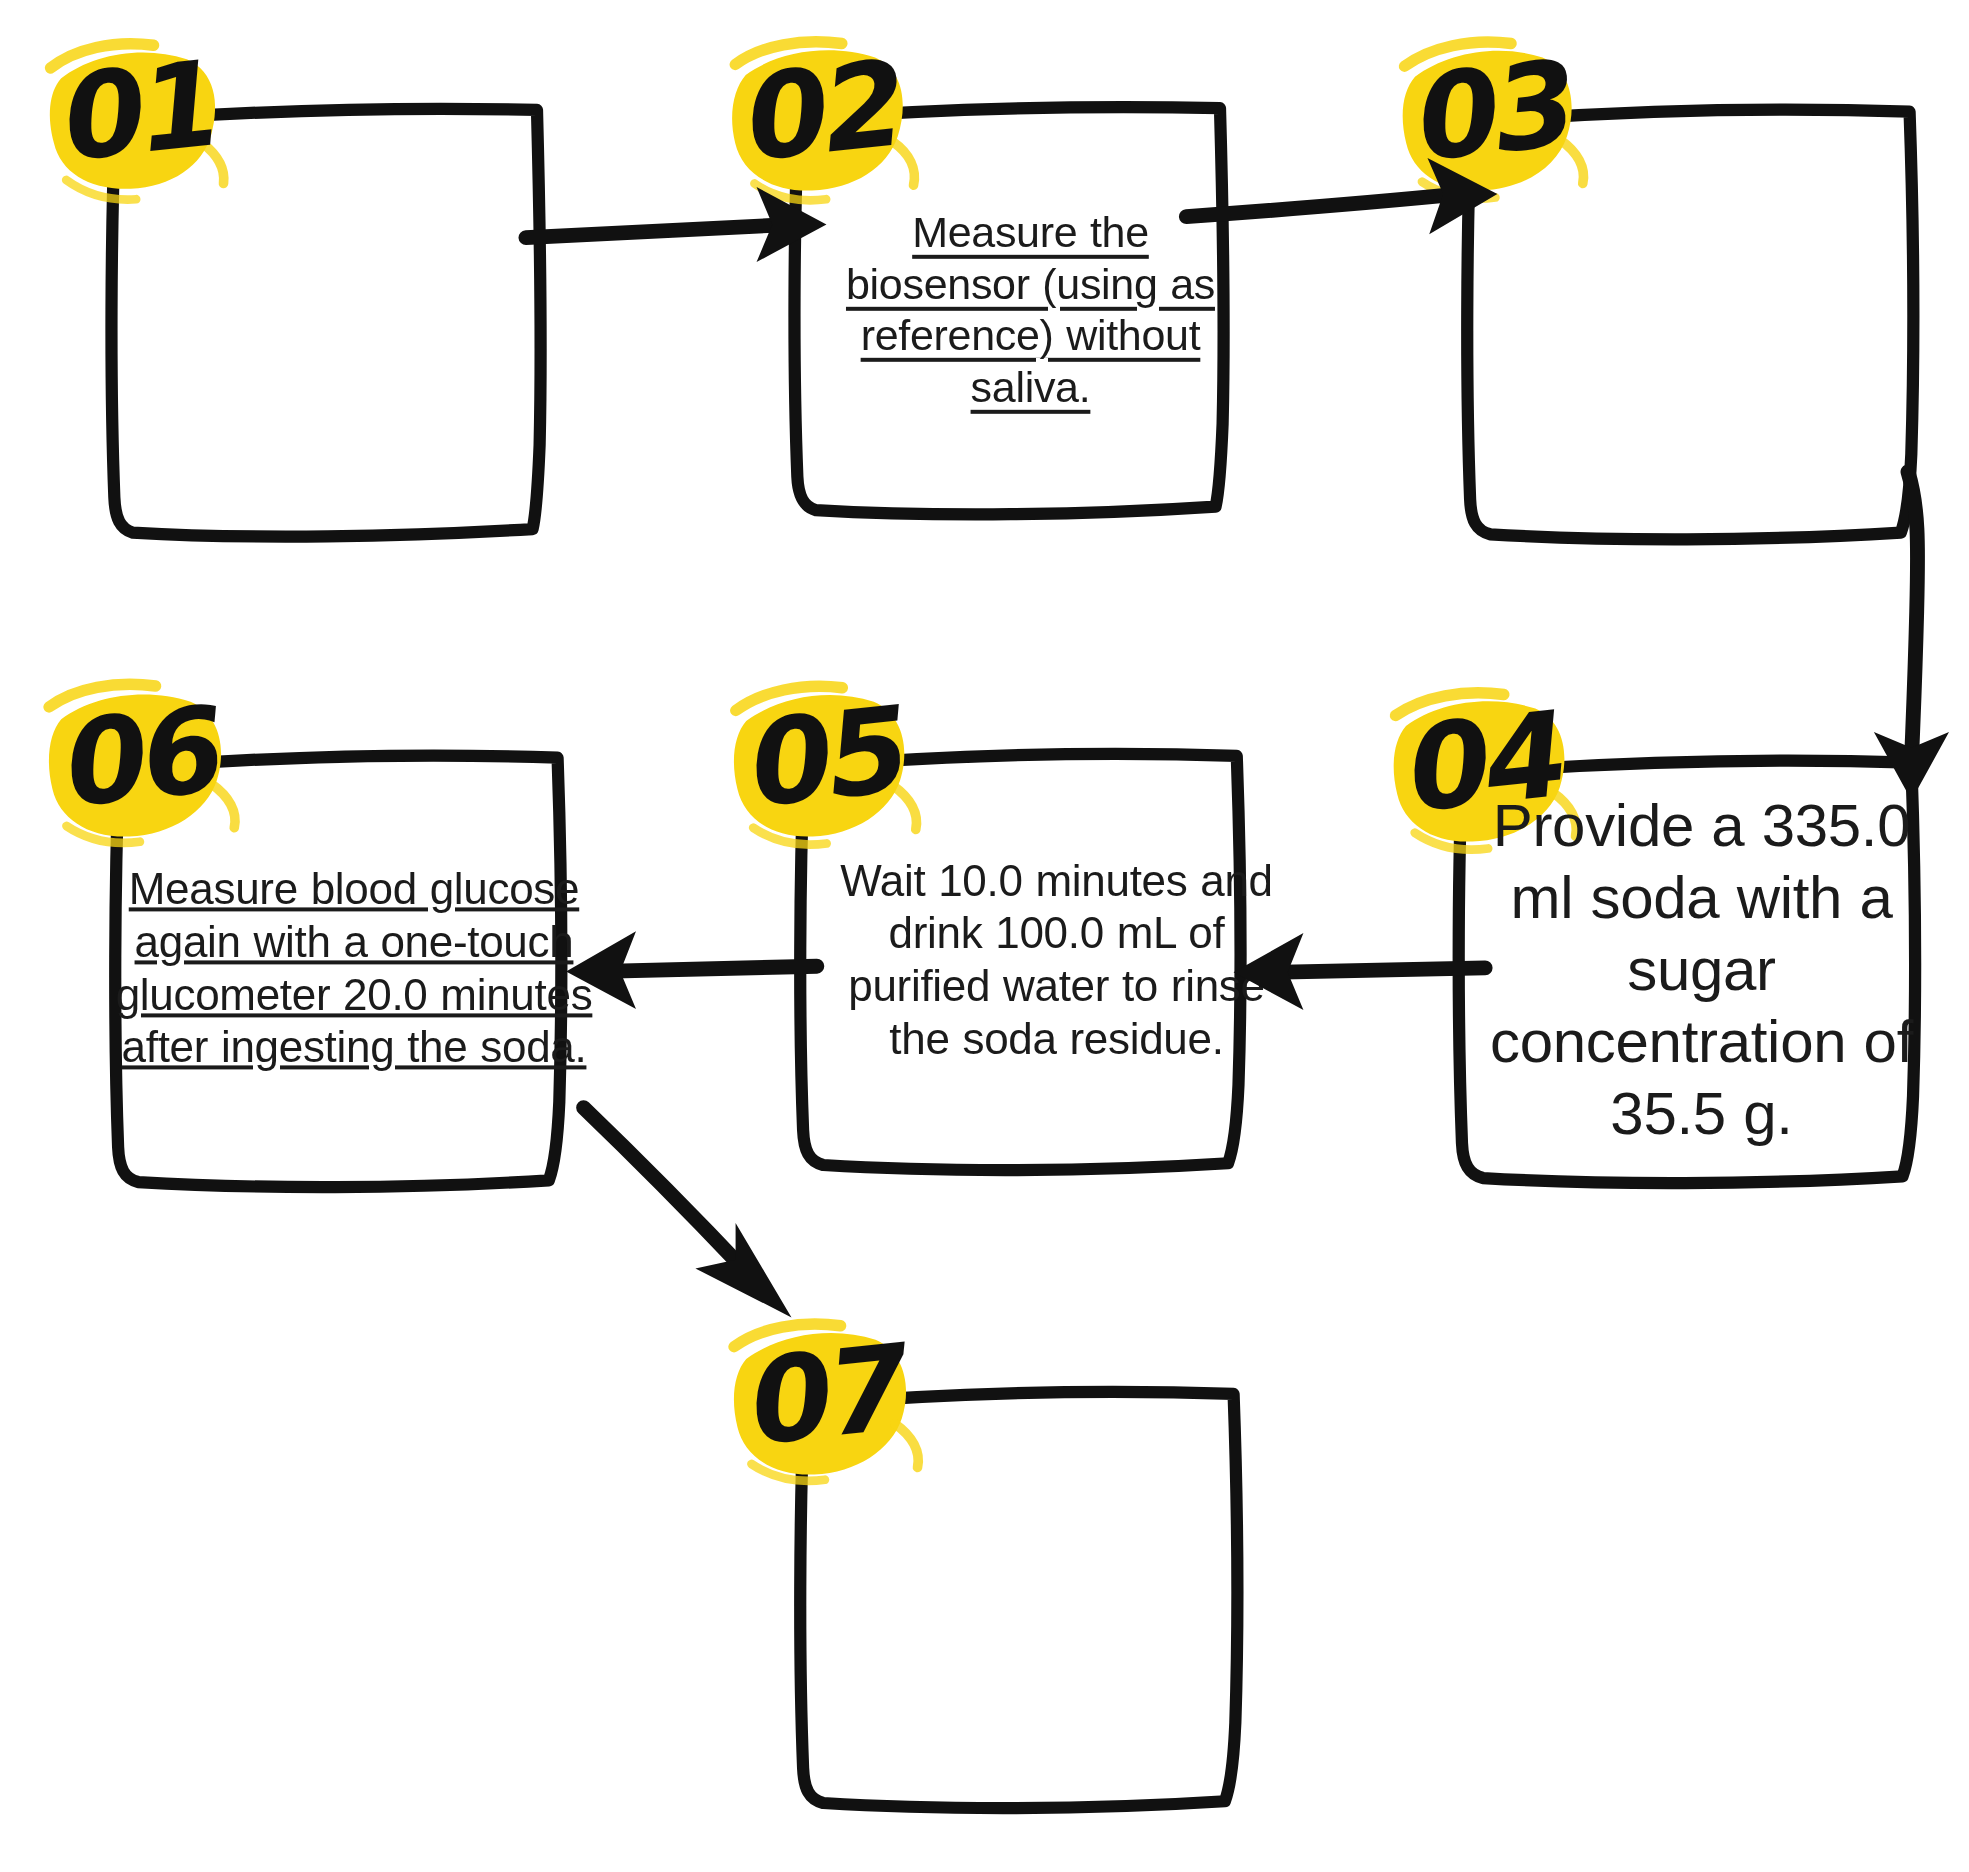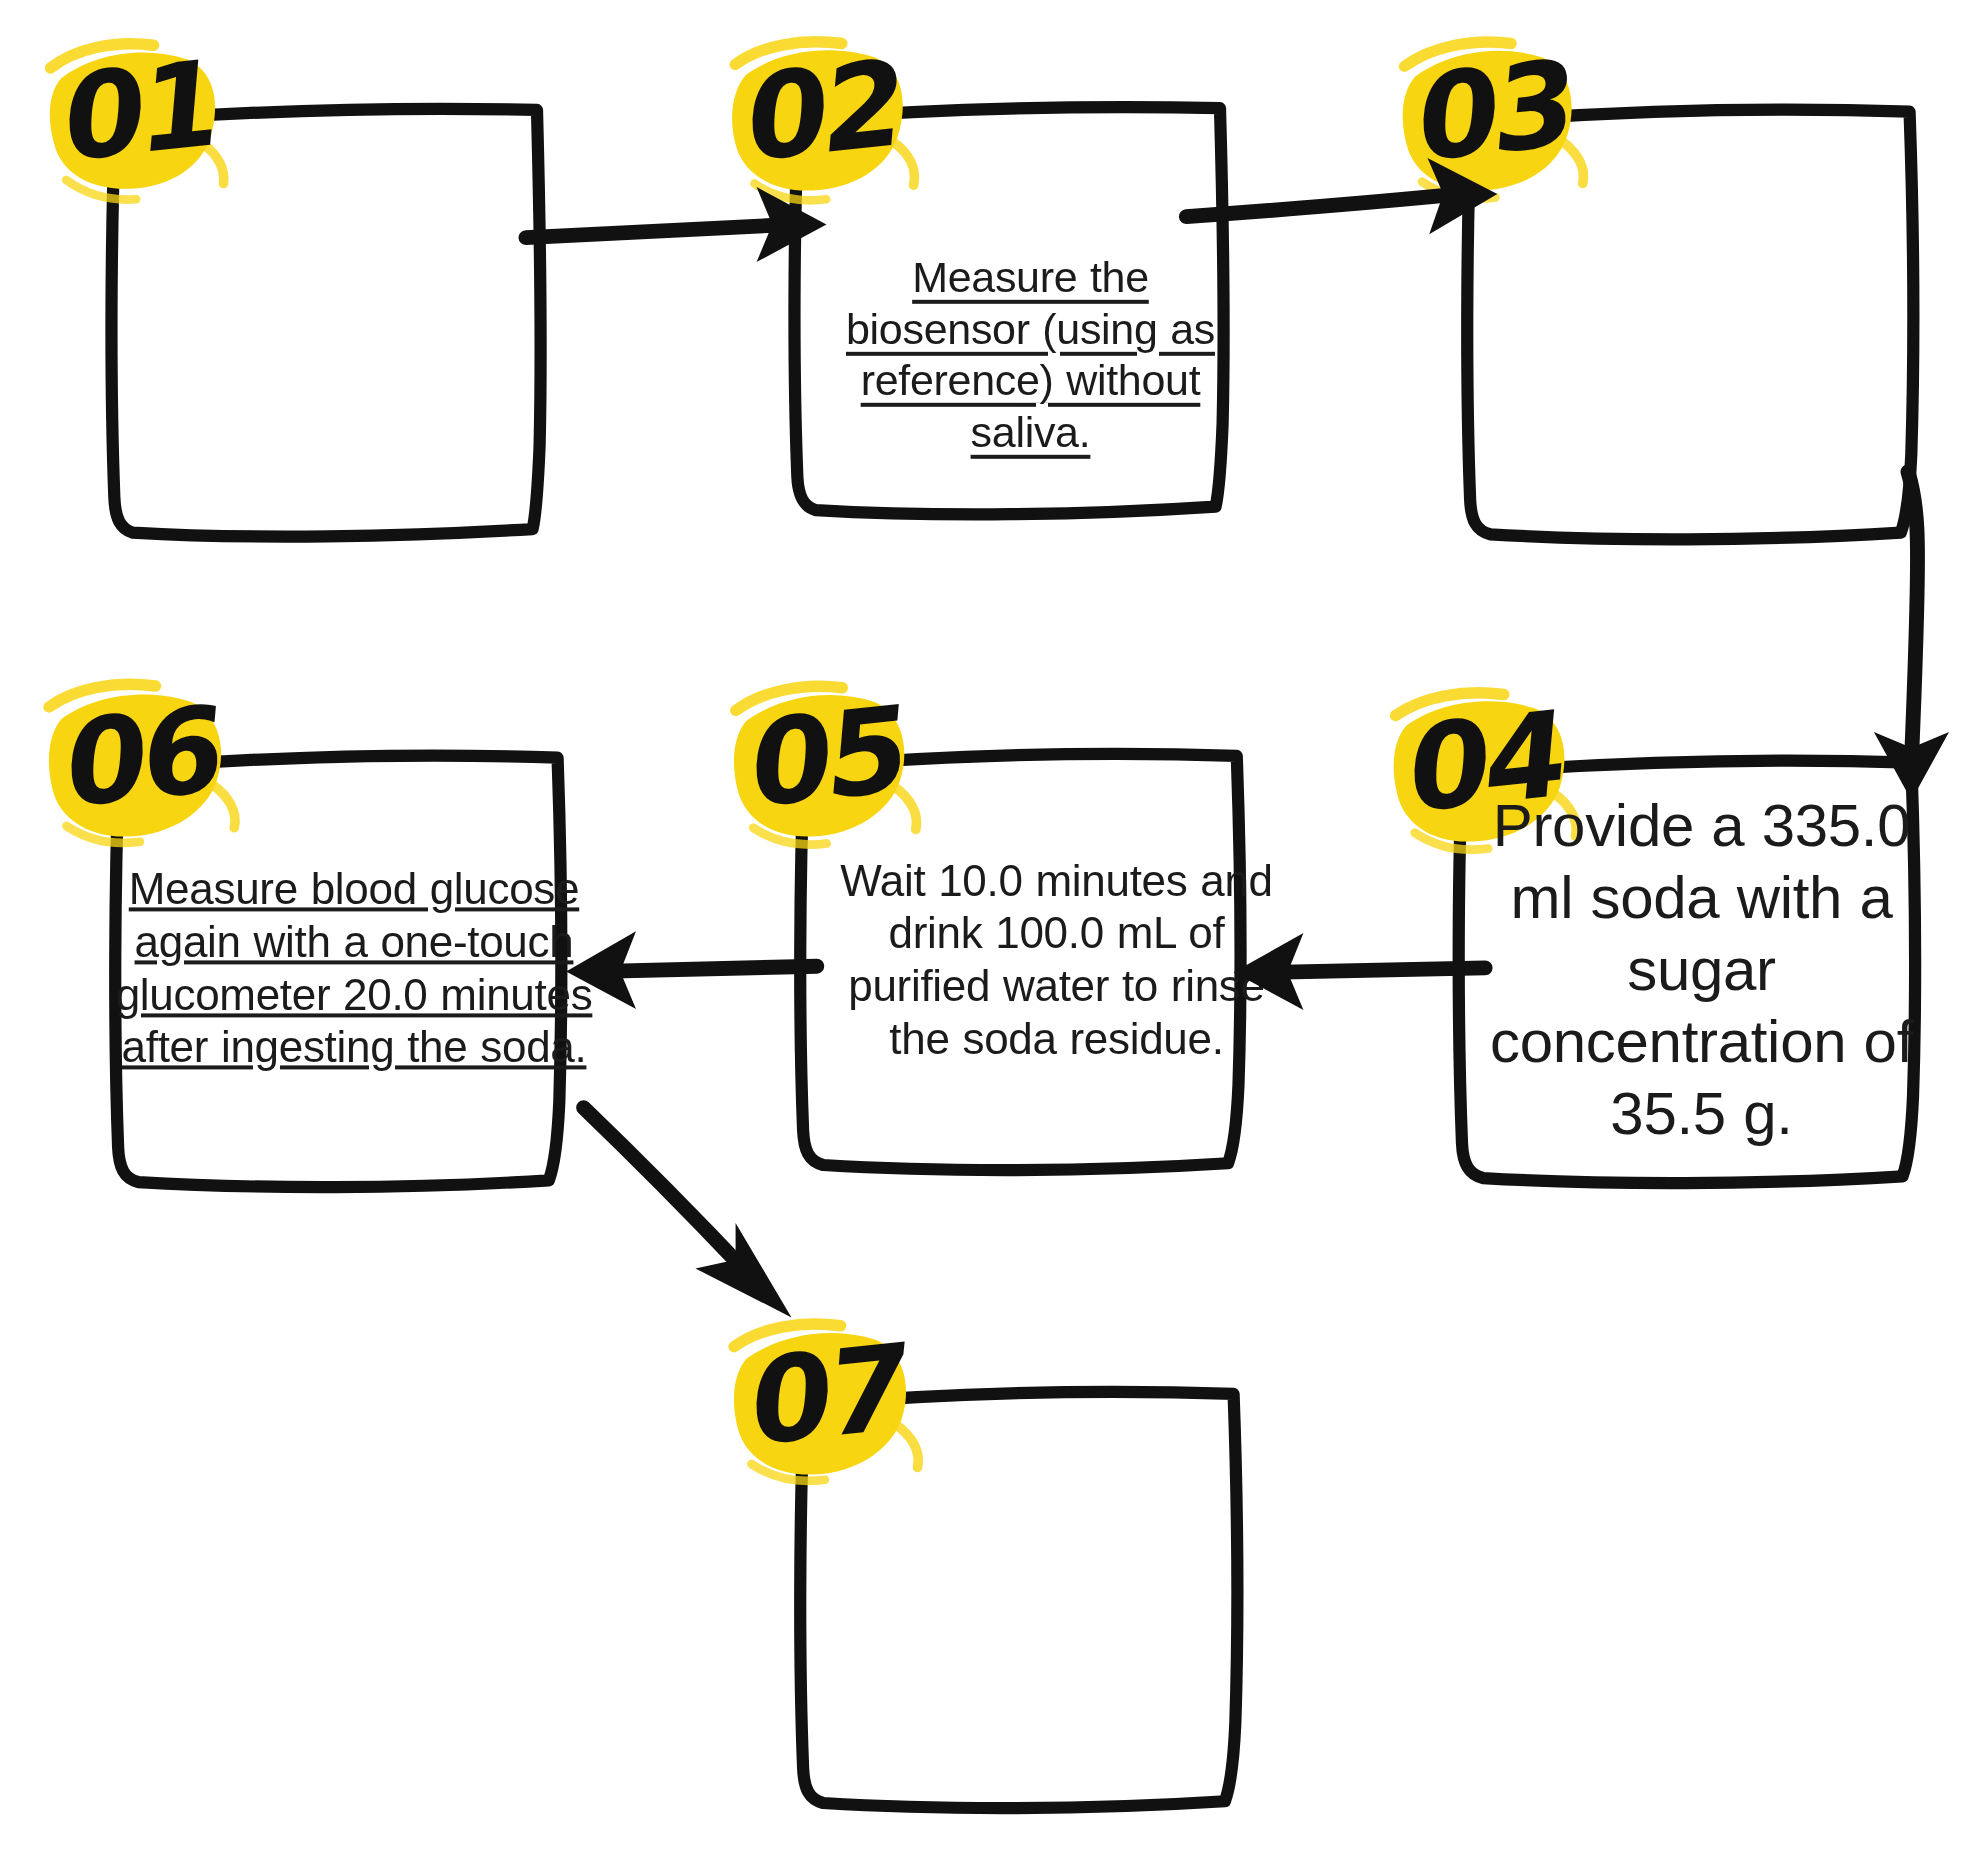--- a/index.html
+++ b/index.html
@@ -80,21 +80,20 @@
     font-size: 44px;
     line-height: 1.20;
     color: #1b1b1b;
     letter-spacing: -0.3px;
     word-spacing: 0.9px;
   }
   .step-text.underlined {
     text-decoration: underline;
     text-decoration-thickness: 3.5px;
     text-underline-offset: 7.9px;
-    margin-top: 45px;
   }
 
   
   #step-01 { left: 103px;  top: 96px;  width: 489px;  height: 454px; }
   #step-02 { left: 786px;  top: 96px;  width: 489px;  height: 428px; }
   #step-03 { left: 1457px; top: 96px;  width: 498px;  height: 454px; }
 
   #step-06 { left: 105px;  top: 742px;  width: 498px;  height: 454px; }
   #step-05 { left: 790px;  top: 742px;  width: 493px;  height: 437px; }
   #step-04 { left: 1448px; top: 747px;  width: 507px;  height: 445px; }

